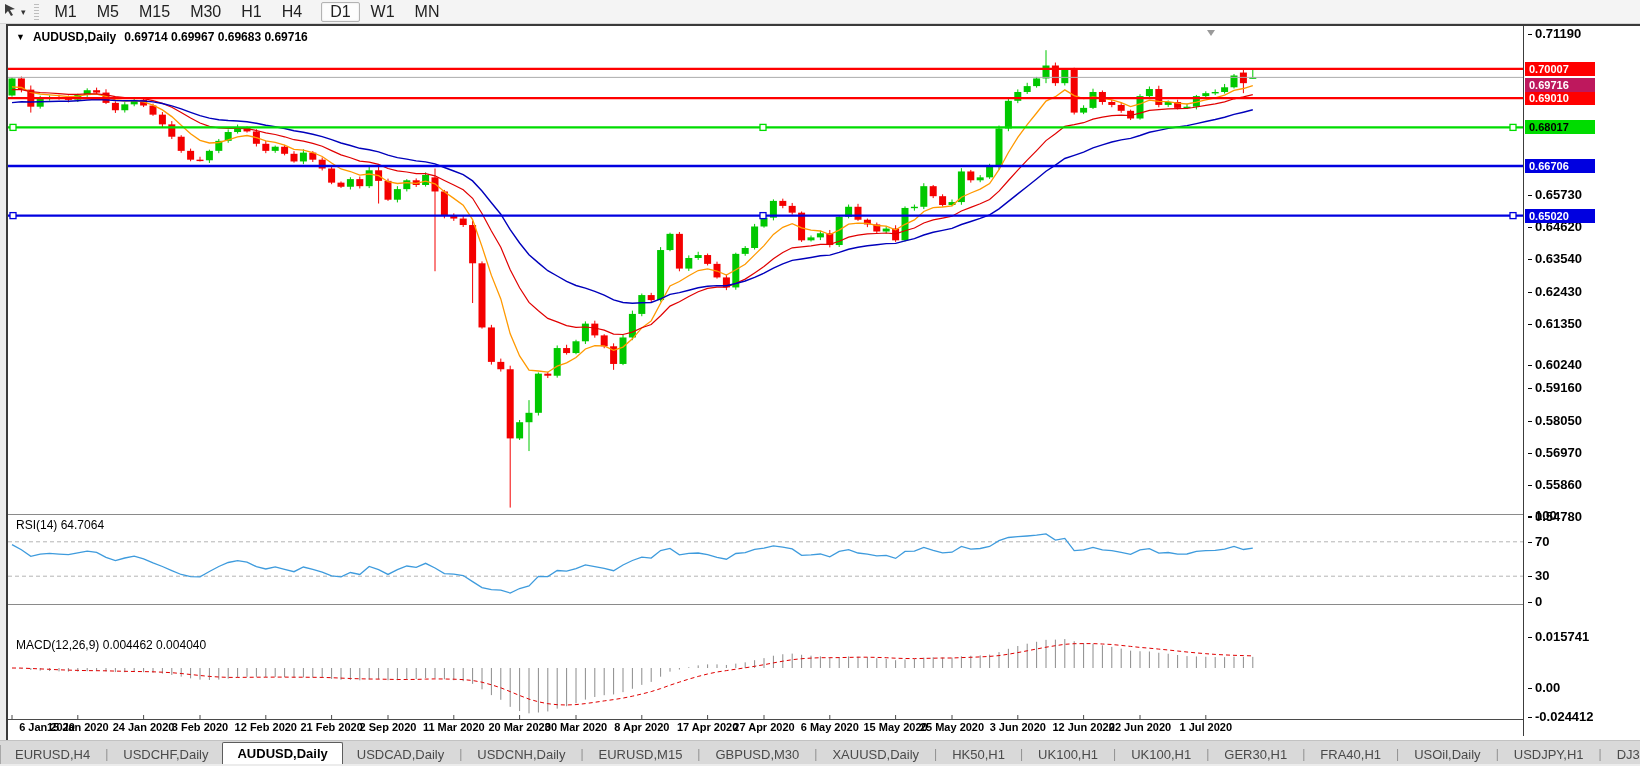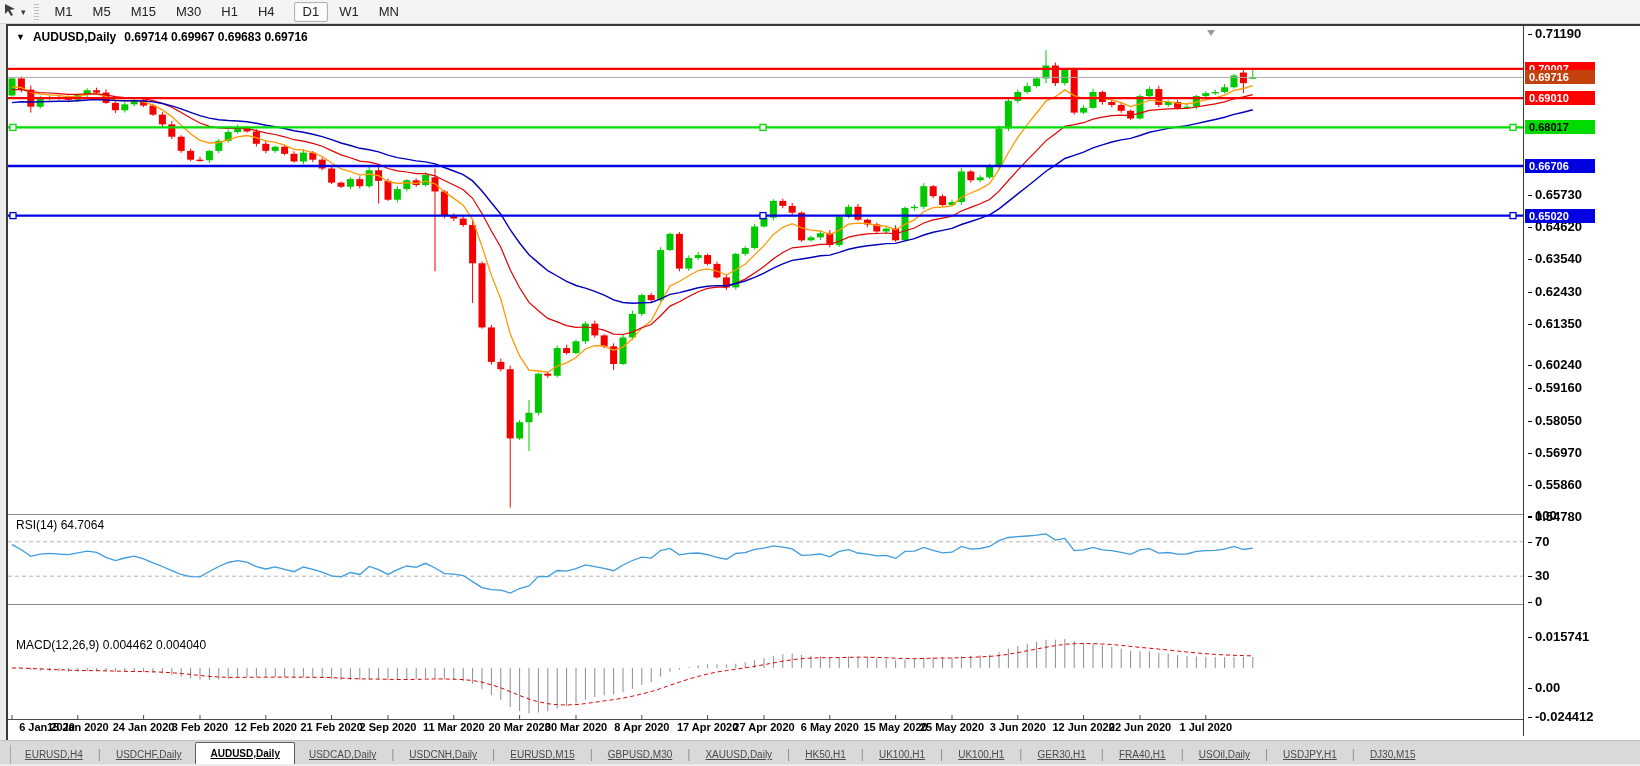--- a/index.html
+++ b/index.html
@@ -5,21 +5,21 @@
   html,body{margin:0;padding:0;width:1640px;height:766px;overflow:hidden;
     background:#ececec;font-family:"Liberation Sans",sans-serif;}
   
   #toolbar{position:absolute;left:0;top:0;width:1640px;height:23px;background:#f4f4f4;
     border-bottom:1px solid #d6d6d6;display:flex;align-items:center;}
   #tool-cluster{display:flex;align-items:center;height:20px;padding:0 6px 0 4px;cursor:pointer;}
   #tool-cluster .caret{font-size:9px;color:#333;margin-left:3px;}
   .grip{width:5px;height:16px;margin:0 6px 0 2px;
     background:repeating-linear-gradient(180deg,#bdbdbd 0 1px,transparent 1px 3px);}
   .tfbtn{display:inline-block;height:18px;line-height:18px;padding:0 8px;margin:0 1px;
-    font-size:13px;color:#222;border:1px solid transparent;border-radius:2px;cursor:pointer;}
+    font-size:16px;color:#222;border:1px solid transparent;border-radius:2px;cursor:pointer;}
   .tfbtn.active{background:#fdfdfd;border:1px solid #b3b3b3;box-shadow:inset 0 0 2px #ddd;}
   .tf-divider{width:1px;height:18px;background:#dcdcdc;margin:0 4px;}
   
   #chart-window{position:absolute;left:6px;top:24px;width:1632px;height:714px;
     background:#fff;border:2px solid #3a3a3a;}
   #chart-inner{position:relative;width:1628px;height:710px;}
   #plot{position:absolute;left:0;top:0;display:block;}
   #chart-title{position:absolute;left:8px;top:4px;font-size:12px;font-weight:700;color:#000;
     display:flex;align-items:center;gap:8px;z-index:5;}
   #chart-title .caret{font-size:9px;color:#000;}
@@ -37,22 +37,22 @@
     padding:0 4px;font-size:11px;font-weight:700;white-space:nowrap;z-index:6;}
   
   #date-axis{position:absolute;left:0;top:694px;width:1515px;height:16px;background:#fff;
     overflow:hidden;z-index:3;}
   .date-label{position:absolute;top:1px;width:74px;text-align:center;font-size:11px;
     font-weight:700;color:#000;white-space:nowrap;}
   
   #tabbar{position:absolute;left:0;top:740px;width:1640px;height:23px;background:#d9d9d9;
     border-top:1px solid #c2c2c2;display:flex;align-items:flex-end;}
   #tab-stub{width:10px;height:19px;border-right:1px solid #a8a8a8;}
-  .tab{height:17px;line-height:17px;padding:1px 14px;font-size:10px;color:#4a4a4a;
-    cursor:pointer;white-space:nowrap;text-decoration:underline;}
+  .tab{height:17px;line-height:17px;padding:1px 14px;font-size:13px;color:#4a4a4a;
+    cursor:pointer;white-space:nowrap;}
   .tab.active{background:#fff;color:#000;font-weight:700;border:1px solid #5c5c5c;
     border-bottom:none;height:19px;line-height:19px;border-radius:2px 2px 0 0;}
   .tab-sep{color:#909090;font-size:12px;line-height:19px;padding:0 1px;}
 </style>
 </head>
 <body>
 
 <div id="toolbar">
   <div id="tool-cluster">
     <span>
@@ -575,21 +575,21 @@
         <div class="axis-label" style="top: 543.2px;"><span class="tick"></span>30</div>
         <div class="axis-label" style="top: 569px;"><span class="tick"></span>0</div>
         <div class="axis-label" style="top: 603.518px;"><span class="tick"></span>0.015741</div>
         <div class="axis-label" style="top: 635px; margin-top: 20px;"><span class="tick"></span>0.00</div>
         <div class="axis-label" style="top: 683.824px;"><span class="tick"></span>-0.024412</div>
         <div class="price-tag" style="top: 35.825px; background: rgb(255, 0, 0); color: rgb(255, 255, 255);">0.70007</div>
         <div class="price-tag" style="top: 65.1697px; background: rgb(255, 0, 0); color: rgb(255, 255, 255);">0.69010</div>
         <div class="price-tag" style="top: 94.3967px; background: rgb(0, 220, 0); color: rgb(0, 0, 0);">0.68017</div>
         <div class="price-tag" style="top: 132.983px; background: rgb(0, 0, 224); color: rgb(255, 255, 255);">0.66706</div>
         <div class="price-tag" style="top: 182.607px; background: rgb(0, 0, 224); color: rgb(255, 255, 255);">0.65020</div>
-        <div class="price-tag" style="top: 44px; background: #c2410c; color: rgb(255, 255, 255);">0.69716</div>
+        <div class="price-tag" style="top: 52px; background: #be185d; color: rgb(255, 255, 255);">0.69716</div>
       </div>
   </div>
 </div>
 
 <div id="tabbar">
   <div id="tab-stub"></div>
   <div id="tabs" style="display:flex;align-items:flex-end;">
       <span class="tab">EURUSD,H4</span>
       <span class="tab-sep">|</span>
       <span class="tab">USDCHF,Daily</span>

